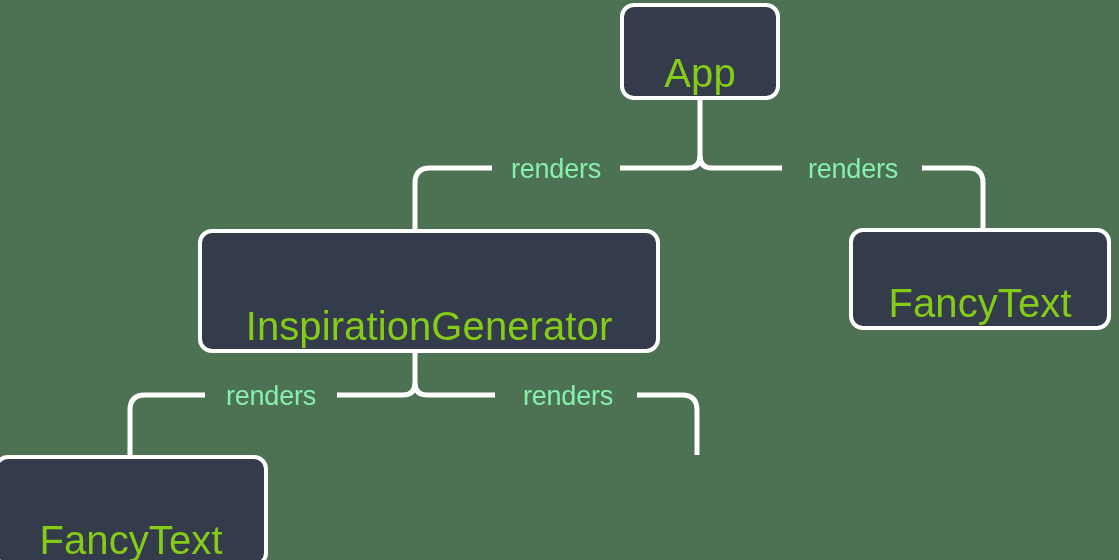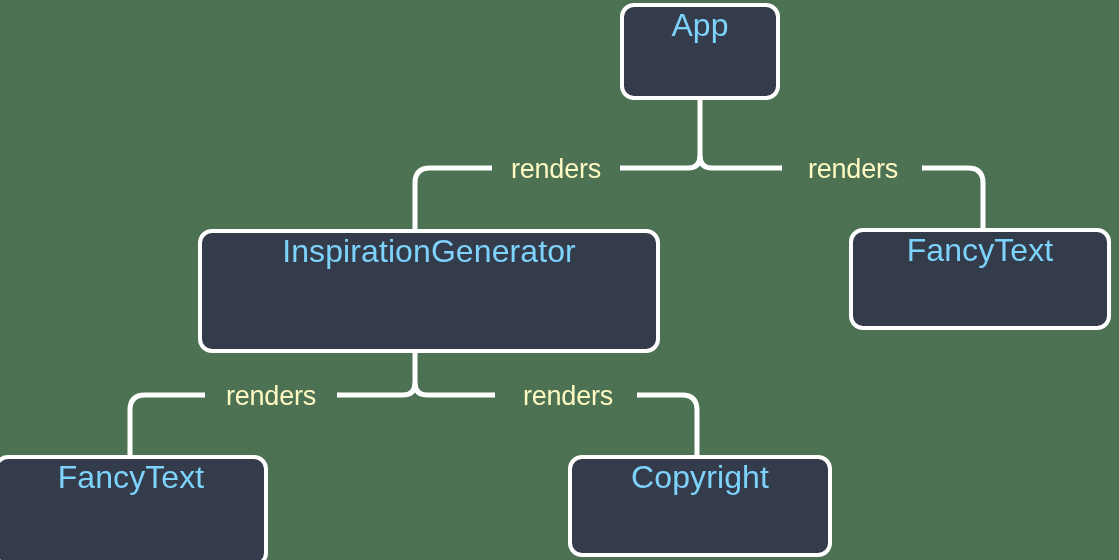--- a/index.html
+++ b/index.html
@@ -26,31 +26,31 @@
     width: 1119px;
     height: 560px;
   }
   .node-box {
     position: absolute;
     box-sizing: border-box;
     background: #343b4a;
     border: 4px solid #ffffff;
     border-radius: 14px;
     display: flex;
-    align-items: flex-start;
+    align-items: flex-end;
     justify-content: center;
-    color: #7dd3fc;
-    font-size: 32px;
+    color: #84cc16;
+    font-size: 40px;
     font-weight: 400;
     letter-spacing: 0.1px;
     white-space: nowrap;
   }
   .edge-label {
     position: absolute;
-    color: #fef9c3;
+    color: #86efac;
     font-size: 27px;
     font-weight: 500;
     letter-spacing: -0.2px;
     white-space: nowrap;
     transform: translate(-50%, -50%);
     text-align: right;
   }
 </style>
 </head>
 <body>
@@ -89,23 +89,20 @@
   </div>
 
   <div class="node-box" style="left:849px; top:228px; width:262px; height:102px;">
     <span>FancyText</span>
   </div>
 
   <div class="node-box" style="left:-6px; top:455px; width:274px; height:112px;">
     <span>FancyText</span>
   </div>
 
-  <div class="node-box" style="left:568px; top:455px; width:264px; height:102px;">
-    <span>Copyright</span>
-  </div>
 
   <div class="edge-label" style="left:556px; top:169px;">renders</div>
 
   <div class="edge-label" style="left:853px; top:169px;">renders</div>
 
   <div class="edge-label" style="left:271px; top:396px;">renders</div>
 
   <div class="edge-label" style="left:568px; top:396px;">renders</div>
 
 </div>

